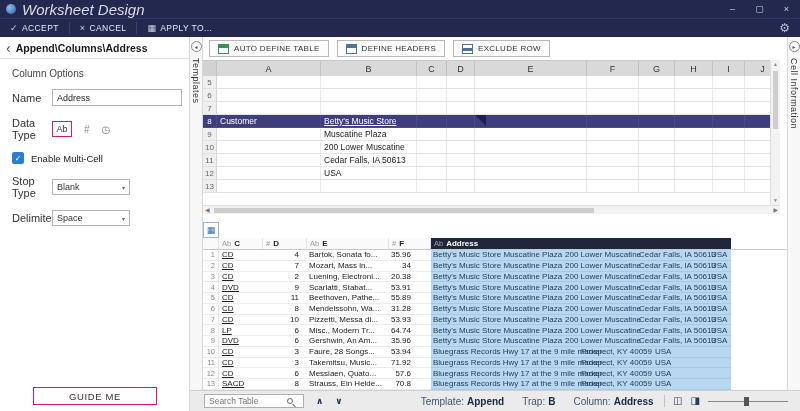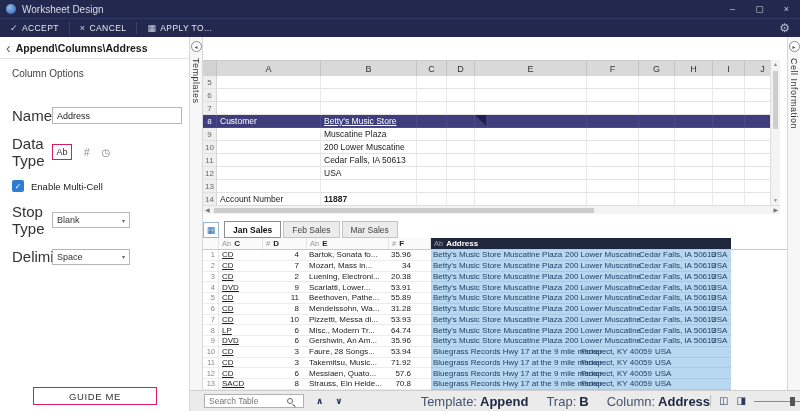--- a/index.html
+++ b/index.html
@@ -8,44 +8,44 @@
     position: relative; overflow: hidden; background: #fff;
     font-family: "Liberation Sans", "DejaVu Sans", sans-serif;
     -webkit-font-smoothing: antialiased;
   }
 
   
   .titlebar { position: absolute; left:0; top:0; width:800px; height:18px;
     background:#23284e; display:flex; align-items:center; }
   .appicon { width:10px; height:10px; border-radius:50%;
     background: radial-gradient(circle at 35% 35%, #8cbcec, #2f5fa8); margin:0 6px 0 6px; }
-  .titletext { font-size:10px; color:#d8dcea; }
+  .titletext { font-size:15px; color:#d8dcea;font-style:italic; }
   .wincontrols { margin-left:auto; display:flex; height:100%; }
   .winbtn { width:27px; height:100%; display:flex; align-items:center; justify-content:center;
     color:#cdd2e2; font-size:9px; }
 
   
   .topbar { position:absolute; left:0; top:18px; width:800px; height:19px;
     background:#23284e; border-top:1px solid #32386a; display:flex; align-items:center; }
   .tbbtn { display:flex; align-items:center; gap:4px; color:#e5e8f4; font-size:8.5px;
     letter-spacing:.4px; padding:0 10px; height:100%; cursor:default; }
   .tbic { font-size:9px; color:#cfd4e6; }
   .tbsep { width:1px; height:12px; background:#3c4270; }
   .gear { margin-left:auto; margin-right:10px; color:#b9bed2; font-size:12px; line-height:1; }
 
   
   .leftpanel { position:absolute; left:0; top:37px; width:190px; height:374px;
     background:#fff; border-right:1px solid #d8d8d8; }
   .lp-header { height:22px; display:flex; align-items:center; gap:5px;
     border-bottom:1px solid #e2e2e2; padding-left:6px; }
   .back { color:#555; font-size:14px; line-height:1; }
   .crumb { font-size:10.5px; font-weight:bold; color:#1b1b1b; }
-  .lp-section { font-size:10px; color:#444; margin:9px 0 28px 12px; }
+  .lp-section { font-size:10px; color:#444; margin:9px 0 10px 12px; }
   .lp-row { display:flex; align-items:center; margin:0 0 11px 12px; }
-  .lp-label { font-size:15px; color:#333; width:40px; flex:none; }
+  .lp-label { font-size:11px; color:#333; width:40px; flex:none; }
   .lp-input { width:130px; height:17px; border:1px solid #b5b5b5; font-size:9px;
     padding:0 4px; color:#222; font-family:inherit; }
   .typebox { width:20px; height:16px; border:1px solid #d81b60; display:flex;
     align-items:center; justify-content:center; font-size:9px; color:#333; }
   .typeopt { margin-left:12px; font-size:10px; color:#888; }
   .cb { width:12px; height:12px; background:#2d7dd2; border-radius:2px; color:#fff;
     font-size:8px; display:flex; align-items:center; justify-content:center; flex:none; }
   .cb-label { margin-left:7px; font-size:9.5px; color:#222; }
   .lp-select { width:78px; height:16px; border:1px solid #b5b5b5; background:#fff;
     display:flex; align-items:center; justify-content:space-between; padding:0 4px;
@@ -150,21 +150,21 @@
   .statusbar { position:absolute; left:190px; top:390px; width:610px; height:21px;
     background:#ebebeb; border-top:1px solid #cfcfcf; display:flex; align-items:center; }
   .search { position:relative; margin-left:14px; width:100px; height:14px;
     border:1px solid #b0b0b0; background:#fff; display:flex; align-items:center; flex:none; }
   .search input { border:none; outline:none; width:82px; font-size:8.5px; padding-left:4px;
     color:#333; background:transparent; font-family:inherit; }
   .mag { width:6px; height:6px; border:1px solid #666; border-radius:50%; position:relative; flex:none; }
   .mag::after { content:""; position:absolute; width:4px; height:1px; background:#666;
     transform:rotate(45deg); left:4px; top:6px; }
   .chev { margin-left:12px; color:#26365c; font-size:9px; font-weight:bold; }
-  .sitem { display:flex; gap:3px; font-size:13px; align-items:center; }
+  .sitem { display:flex; gap:3px; font-size:10px; align-items:center; }
   .sitem .lab { color:#46526e; }
   .sitem .val { color:#1d2742; font-weight:bold; }
   .m-template { margin-left:78px; } .m-trap { margin-left:18px; } .m-col { margin-left:18px; }
   .sicons { margin-left:auto; display:flex; align-items:center; gap:8px; margin-right:12px; }
   .ssep { width:1px; height:12px; background:#c0c0c0; }
   .sic { color:#2b3a5e; font-size:10px; line-height:1; }
   .slider { width:80px; height:11px; position:relative; }
   .slider .track { position:absolute; left:0; right:0; top:5px; height:1px; background:#8a8a8a; }
   .slider .thumb { position:absolute; left:36px; top:1px; width:5px; height:9px; background:#555; }
 </style>
@@ -248,20 +248,34 @@
   <span class="circlebtn">◂</span>
   <span class="vlabel">Templates</span>
 </div>
 <div class="strip right">
   <span class="circlebtn">▸</span>
   <span class="vlabel">Cell Information</span>
 </div>
 
 <div class="main">
 
+  <div class="gridbar">
+    <button class="gbtn">
+      <span class="mi green"></span>
+      <span>AUTO DEFINE TABLE</span>
+    </button>
+    <button class="gbtn">
+      <span class="mi"></span>
+      <span>DEFINE HEADERS</span>
+    </button>
+    <button class="gbtn">
+      <span class="mi exclude"></span>
+      <span>EXCLUDE ROW</span>
+    </button>
+  </div>
 
   <div class="sheet">
     <div class="shead">
       <div class="corner"></div>
     <div class="chead c0">A</div>
         <div class="chead c1">B</div>
         <div class="chead c2">C</div>
         <div class="chead c3">D</div>
         <div class="chead c4">E</div>
         <div class="chead c5">F</div>
@@ -381,56 +395,38 @@
           <div class="scell c1"></div>
           <div class="scell c2"></div>
           <div class="scell c3"></div>
           <div class="scell c4"></div>
           <div class="scell c5"></div>
           <div class="scell c6"></div>
           <div class="scell c7"></div>
           <div class="scell c8"></div>
           <div class="scell c9"></div>
         </div>
-        <div class="srow">
-          <div class="rnum">14</div>
-          <div class="scell c0">Account Number</div>
-          <div class="scell c1 b">11887</div>
-          <div class="scell c2"></div>
-          <div class="scell c3"></div>
-          <div class="scell c4"></div>
-          <div class="scell c5"></div>
-          <div class="scell c6"></div>
-          <div class="scell c7"></div>
-          <div class="scell c8"></div>
-          <div class="scell c9"></div>
-        </div>
       </div>
     <div class="flag"></div>
   </div>
 
   <div class="vscroll">
     <div class="arr">▲</div>
     <div class="vthumb"></div>
     <div class="arr bottom">▼</div>
   </div>
 
   <div class="hscroll">
     <span class="arr left">◀</span>
     <div class="hthumb"></div>
     <span class="arr right">▶</span>
   </div>
 
   <div class="stabs">
     <span class="tabicon">▦</span>
-    <div style="display:flex;gap:2px;align-items:flex-end;">
-        <div class="stab active">Jan Sales</div>
-        <div class="stab">Feb Sales</div>
-        <div class="stab">Mar Sales</div>
-      </div>
   </div>
 
   <div class="dtable">
     <div class="dthead">
       <div class="dth w-num"></div>
       <div class="dth w-media">
         <span class="badge">Ab</span>
         <span>C</span>
       </div>
       <div class="dth w-qty">
@@ -491,21 +487,21 @@
             <span>200 Lower Muscatine</span>
             <span>Cedar Falls, IA 50613</span>
             <span>USA</span>
           </div>
           <div class="td filler"></div>
         </div>
         <div class="trow">
           <div class="td num">4</div>
           <div class="td media">DVD</div>
           <div class="td qty">9</div>
-          <div class="td desc">Scarlatti, Lower...</div>
+          <div class="td desc">Scarlatti, Stabat...</div>
           <div class="td price">53.91</div>
           <div class="td addr">
             <span>Betty's Music Store Muscatine Plaza</span>
             <span>200 Lower Muscatine</span>
             <span>Cedar Falls, IA 50613</span>
             <span>USA</span>
           </div>
           <div class="td filler"></div>
         </div>
         <div class="trow">

